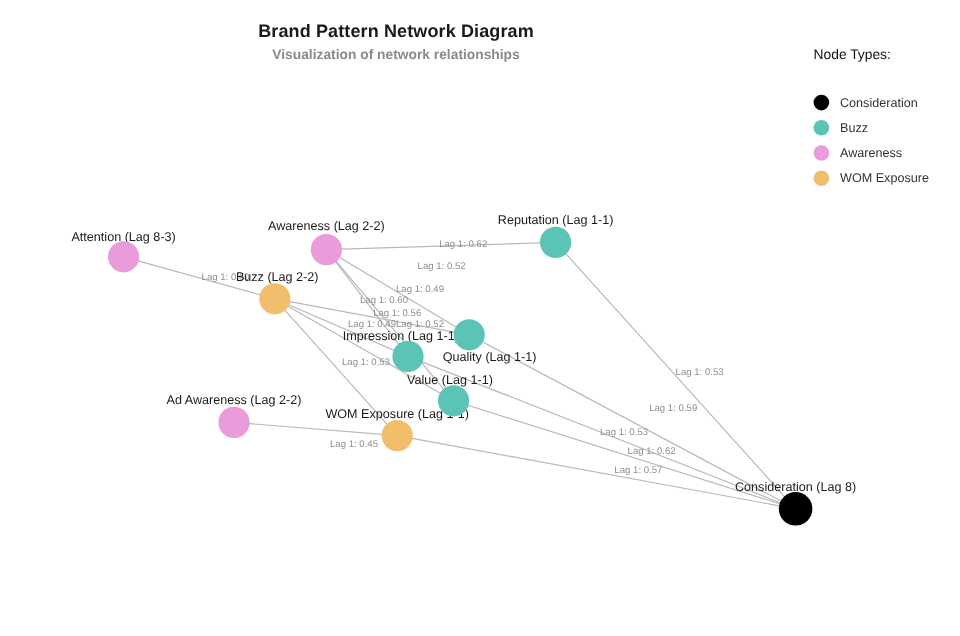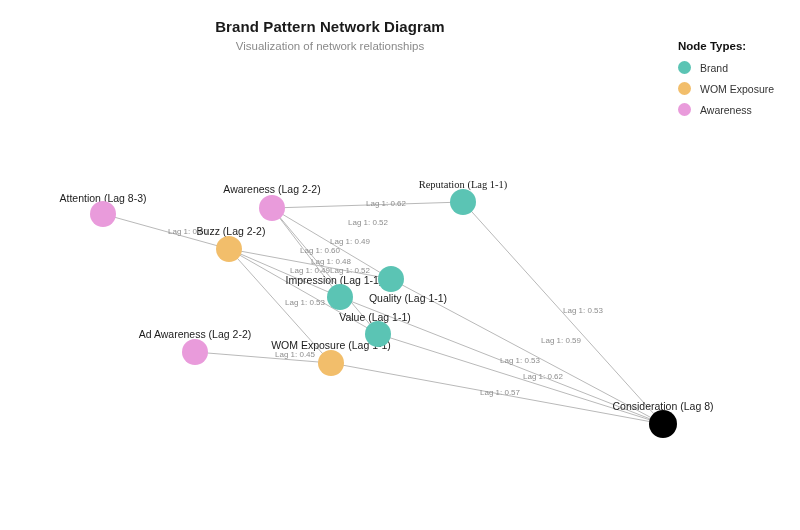--- a/index.html
+++ b/index.html
@@ -28,34 +28,35 @@
     letter-spacing: 0.1px;
   }
   #chart-subtitle {
     position: absolute;
     left: 0;
     top: 40px;
     width: 660px;
     text-align: center;
     font-size: 11.5px;
     color: #8a8a8a;
+    font-weight: bold;
   }
 
   
   #legend {
     position: absolute;
     left: 678px;
     top: 40px;
     width: 120px;
   }
   #legend-title {
     font-size: 11.5px;
-    font-weight: bold;
+    font-weight: normal;
     color: #111111;
-    margin-bottom: 5px;
+    margin-bottom: 23px;
   }
   .legend-item {
     display: flex;
     align-items: center;
     height: 21px;
   }
   .legend-swatch {
     width: 13px;
     height: 13px;
     border-radius: 50%;
@@ -106,30 +107,34 @@
 </head>
 <body>
 
 <div id="chart-title">Brand Pattern Network Diagram</div>
 <div id="chart-subtitle">Visualization of network relationships</div>
 
 <div id="legend">
   <div id="legend-title">Node Types:</div>
   <div id="legend-items">
       <div class="legend-item">
+        <span class="legend-swatch" style="background: rgb(0, 0, 0);"></span>
+        <span class="legend-label">Consideration</span>
+      </div>
+      <div class="legend-item">
         <span class="legend-swatch" style="background: rgb(91, 196, 180);"></span>
-        <span class="legend-label">Brand</span>
+        <span class="legend-label">Buzz</span>
+      </div>
+      <div class="legend-item">
+        <span class="legend-swatch" style="background: rgb(233, 155, 219);"></span>
+        <span class="legend-label">Awareness</span>
       </div>
       <div class="legend-item">
         <span class="legend-swatch" style="background: rgb(242, 190, 107);"></span>
         <span class="legend-label">WOM Exposure</span>
-      </div>
-      <div class="legend-item">
-        <span class="legend-swatch" style="background: rgb(233, 155, 219);"></span>
-        <span class="legend-label">Awareness</span>
       </div>
     </div>
 </div>
 
 <div id="graph-canvas">
   <svg id="edge-layer" viewBox="0 0 800 530" preserveAspectRatio="none">
       <line x1="103" y1="214" x2="229" y2="249" stroke="#b9b9b9" stroke-width="1"></line>
       <line x1="272" y1="208" x2="463" y2="202" stroke="#b9b9b9" stroke-width="1"></line>
       <line x1="272" y1="208" x2="391" y2="279" stroke="#b9b9b9" stroke-width="1"></line>
       <line x1="272" y1="208" x2="340" y2="297" stroke="#b9b9b9" stroke-width="1"></line>
@@ -144,38 +149,38 @@
       <line x1="340" y1="297" x2="663" y2="424" stroke="#b9b9b9" stroke-width="1"></line>
       <line x1="378" y1="334" x2="663" y2="424" stroke="#b9b9b9" stroke-width="1"></line>
       <line x1="331" y1="363" x2="663" y2="424" stroke="#b9b9b9" stroke-width="1"></line>
     </svg>
   <div id="edge-labels">
       <div class="edge-label" style="left: 188px; top: 231px;">Lag 1: 0.60</div>
       <div class="edge-label" style="left: 386px; top: 203px;">Lag 1: 0.62</div>
       <div class="edge-label" style="left: 368px; top: 222px;">Lag 1: 0.52</div>
       <div class="edge-label" style="left: 350px; top: 241px;">Lag 1: 0.49</div>
       <div class="edge-label" style="left: 320px; top: 250px;">Lag 1: 0.60</div>
-      <div class="edge-label" style="left: 331px; top: 261px;">Lag 1: 0.48</div>
+      <div class="edge-label" style="left: 331px; top: 261px;">Lag 1: 0.56</div>
       <div class="edge-label" style="left: 350px; top: 270px;">Lag 1: 0.52</div>
       <div class="edge-label" style="left: 310px; top: 270px;">Lag 1: 0.49</div>
       <div class="edge-label" style="left: 305px; top: 302px;">Lag 1: 0.53</div>
-      <div class="edge-label" style="left: 295px; top: 354px;">Lag 1: 0.45</div>
+      <div class="edge-label" style="left: 295px; top: 370px;">Lag 1: 0.45</div>
       <div class="edge-label" style="left: 583px; top: 310px;">Lag 1: 0.53</div>
       <div class="edge-label" style="left: 547px; top: 340px; padding-left: 28px;">Lag 1: 0.59</div>
       <div class="edge-label" style="left: 520px; top: 360px;">Lag 1: 0.53</div>
       <div class="edge-label" style="left: 543px; top: 376px;">Lag 1: 0.62</div>
-      <div class="edge-label" style="left: 500px; top: 392px;">Lag 1: 0.57</div>
+      <div class="edge-label" style="left: 532px; top: 392px;">Lag 1: 0.57</div>
     </div>
   <div id="node-layer">
       <div class="node-label" style="left: 103px; top: 198px;">Attention (Lag 8-3)</div>
       <div class="node-label" style="left: 272px; top: 189px;">Awareness (Lag 2-2)</div>
       <div class="node-label" style="left: 195px; top: 334px; text-align: right;">Ad Awareness (Lag 2-2)</div>
       <div class="node-label" style="left: 231px; top: 231px;">Buzz (Lag 2-2)</div>
       <div class="node-label" style="left: 331px; top: 345px;">WOM Exposure (Lag 1-1)</div>
-      <div class="node-label" style="left: 463px; top: 184px; font-family: Liberation Serif, serif;">Reputation (Lag 1-1)</div>
+      <div class="node-label" style="left: 463px; top: 184px;">Reputation (Lag 1-1)</div>
       <div class="node-label" style="left: 408px; top: 262px; margin-top: 36px;">Quality (Lag 1-1)</div>
       <div class="node-label" style="left: 334px; top: 280px;">Impression (Lag 1-1)</div>
       <div class="node-label" style="left: 375px; top: 317px;">Value (Lag 1-1)</div>
       <div class="node-label" style="left: 663px; top: 406px;">Consideration (Lag 8)</div>
       <div class="node" style="left: 103px; top: 214px; width: 26px; height: 26px; background: rgb(233, 155, 219);"></div>
       <div class="node" style="left: 272px; top: 208px; width: 26px; height: 26px; background: rgb(233, 155, 219);"></div>
       <div class="node" style="left: 195px; top: 352px; width: 26px; height: 26px; background: rgb(233, 155, 219);"></div>
       <div class="node" style="left: 229px; top: 249px; width: 26px; height: 26px; background: rgb(242, 190, 107);"></div>
       <div class="node" style="left: 331px; top: 363px; width: 26px; height: 26px; background: rgb(242, 190, 107);"></div>
       <div class="node" style="left: 463px; top: 202px; width: 26px; height: 26px; background: rgb(91, 196, 180);"></div>

